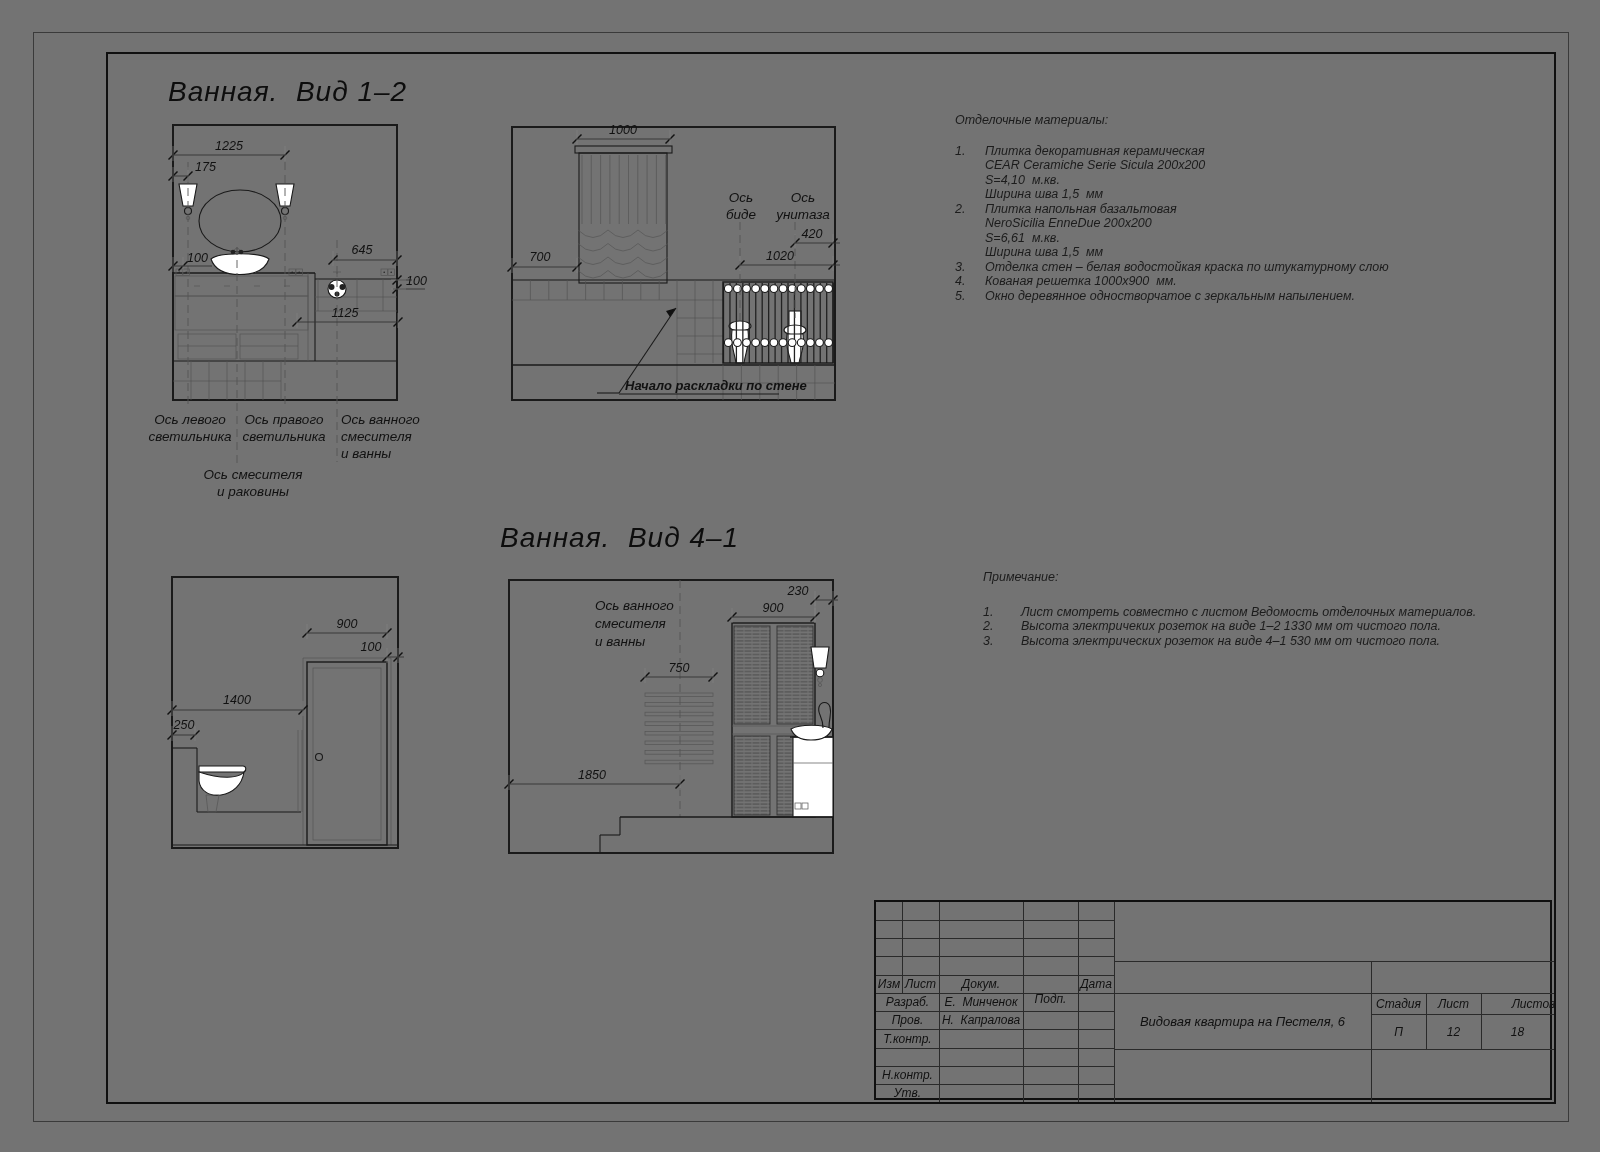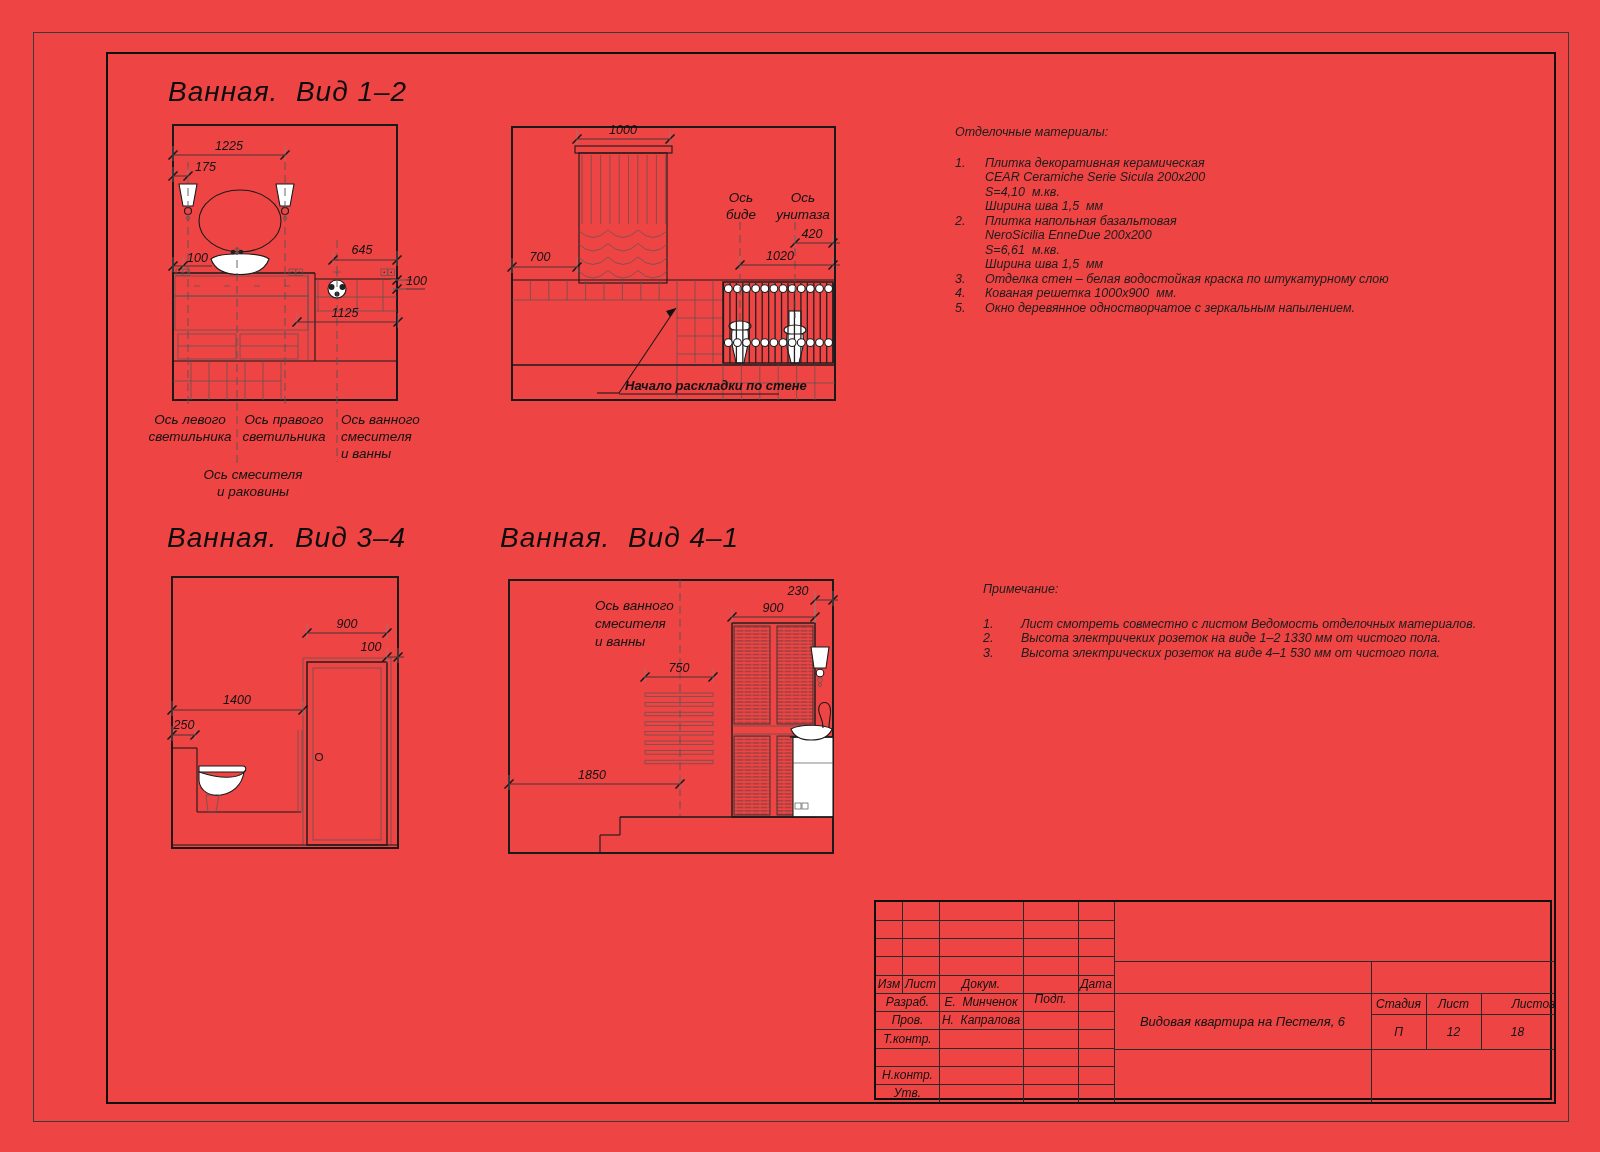--- a/index.html
+++ b/index.html
@@ -1,16 +1,16 @@
 <!DOCTYPE html>
 <html><head>
 <meta charset="utf-8">
 <style>
   html,body{margin:0;padding:0;background:#fff;}
-  #page{position:relative;width:1600px;height:1152px;background:#ef4444;overflow:hidden;
+  #page{position:relative;width:1600px;height:1152px;background:#737373;overflow:hidden;
         font-family:"Liberation Sans",sans-serif;color:#111;}
   .border-outer{position:absolute;left:33px;top:32px;width:1534px;height:1088px;
         border:1.5px solid #3a3a3a;}
   .border-inner{position:absolute;left:106px;top:52px;width:1446px;height:1048px;
         border:2.5px solid #101010;}
   #dwg{position:absolute;left:0;top:0;width:1600px;height:1152px;}
   .view-title{position:absolute;font-style:italic;font-size:28px;letter-spacing:1px;color:#0d0d0d;white-space:pre;}
   
   .ln{stroke:#1a1a1a;stroke-width:1.1;fill:none}
   .thk{stroke-width:2}
@@ -22,41 +22,40 @@
   .circ{fill:#fff;stroke:#1a1a1a;stroke-width:1.1}
   .tick{stroke:#111;stroke-width:1.5}
   .ext{stroke:#888;stroke-width:.6}
   .wfill{fill:#fff}
   text{font-family:"Liberation Sans",sans-serif;font-style:italic;fill:#111;}
   text.dimt{font-size:12.5px;}
   text.axis{font-size:13.5px;}
   text.leader{font-size:13px;font-weight:bold;}
   
   .txtblock{position:absolute;font-style:italic;font-size:12.5px;line-height:14.5px;color:#1c1c1c;}
-  .tb-title{margin-bottom:16px;margin-top:12px;}
+  .tb-title{margin-bottom:16px;}
   .tb-item{display:flex;}
   .tb-item .num{width:30px;flex:none;}
   .tb-item .lines div{white-space:pre;}
   
   #tblock{position:absolute;left:874px;top:900px;width:678px;height:200px;
           border:2.5px solid #101010;box-sizing:border-box;font-style:italic;font-size:12px;}
   #tblock .h{position:absolute;height:1px;background:#2a2a2a;}
   #tblock .v{position:absolute;width:1px;background:#2a2a2a;}
   #tblock .cell{position:absolute;display:flex;align-items:center;justify-content:center;
           text-align:center;white-space:pre;overflow:hidden;}
 </style>
 </head>
 <body>
 
 <div id="page">
   <div class="border-outer"></div>
   <div class="border-inner"></div>
 
   <div class="view-title" style="left:168px;top:76px">Ванная.  Вид 1–2</div>
-  <div class="view-title" style="left:167px;top:522px">Ванная.  Вид 3–4</div>
   <div class="view-title" style="left:500px;top:522px">Ванная.  Вид 4–1</div>
 
   <svg id="dwg" viewBox="0 0 1600 1152">
     <defs>
       <pattern id="louv" patternUnits="userSpaceOnUse" width="8" height="3.4">
         <path d="M0.5 1.7 H7.5" stroke="#3c3c3c" stroke-width="0.75" fill="none"></path>
       </pattern>
     </defs>
 
     <g>

